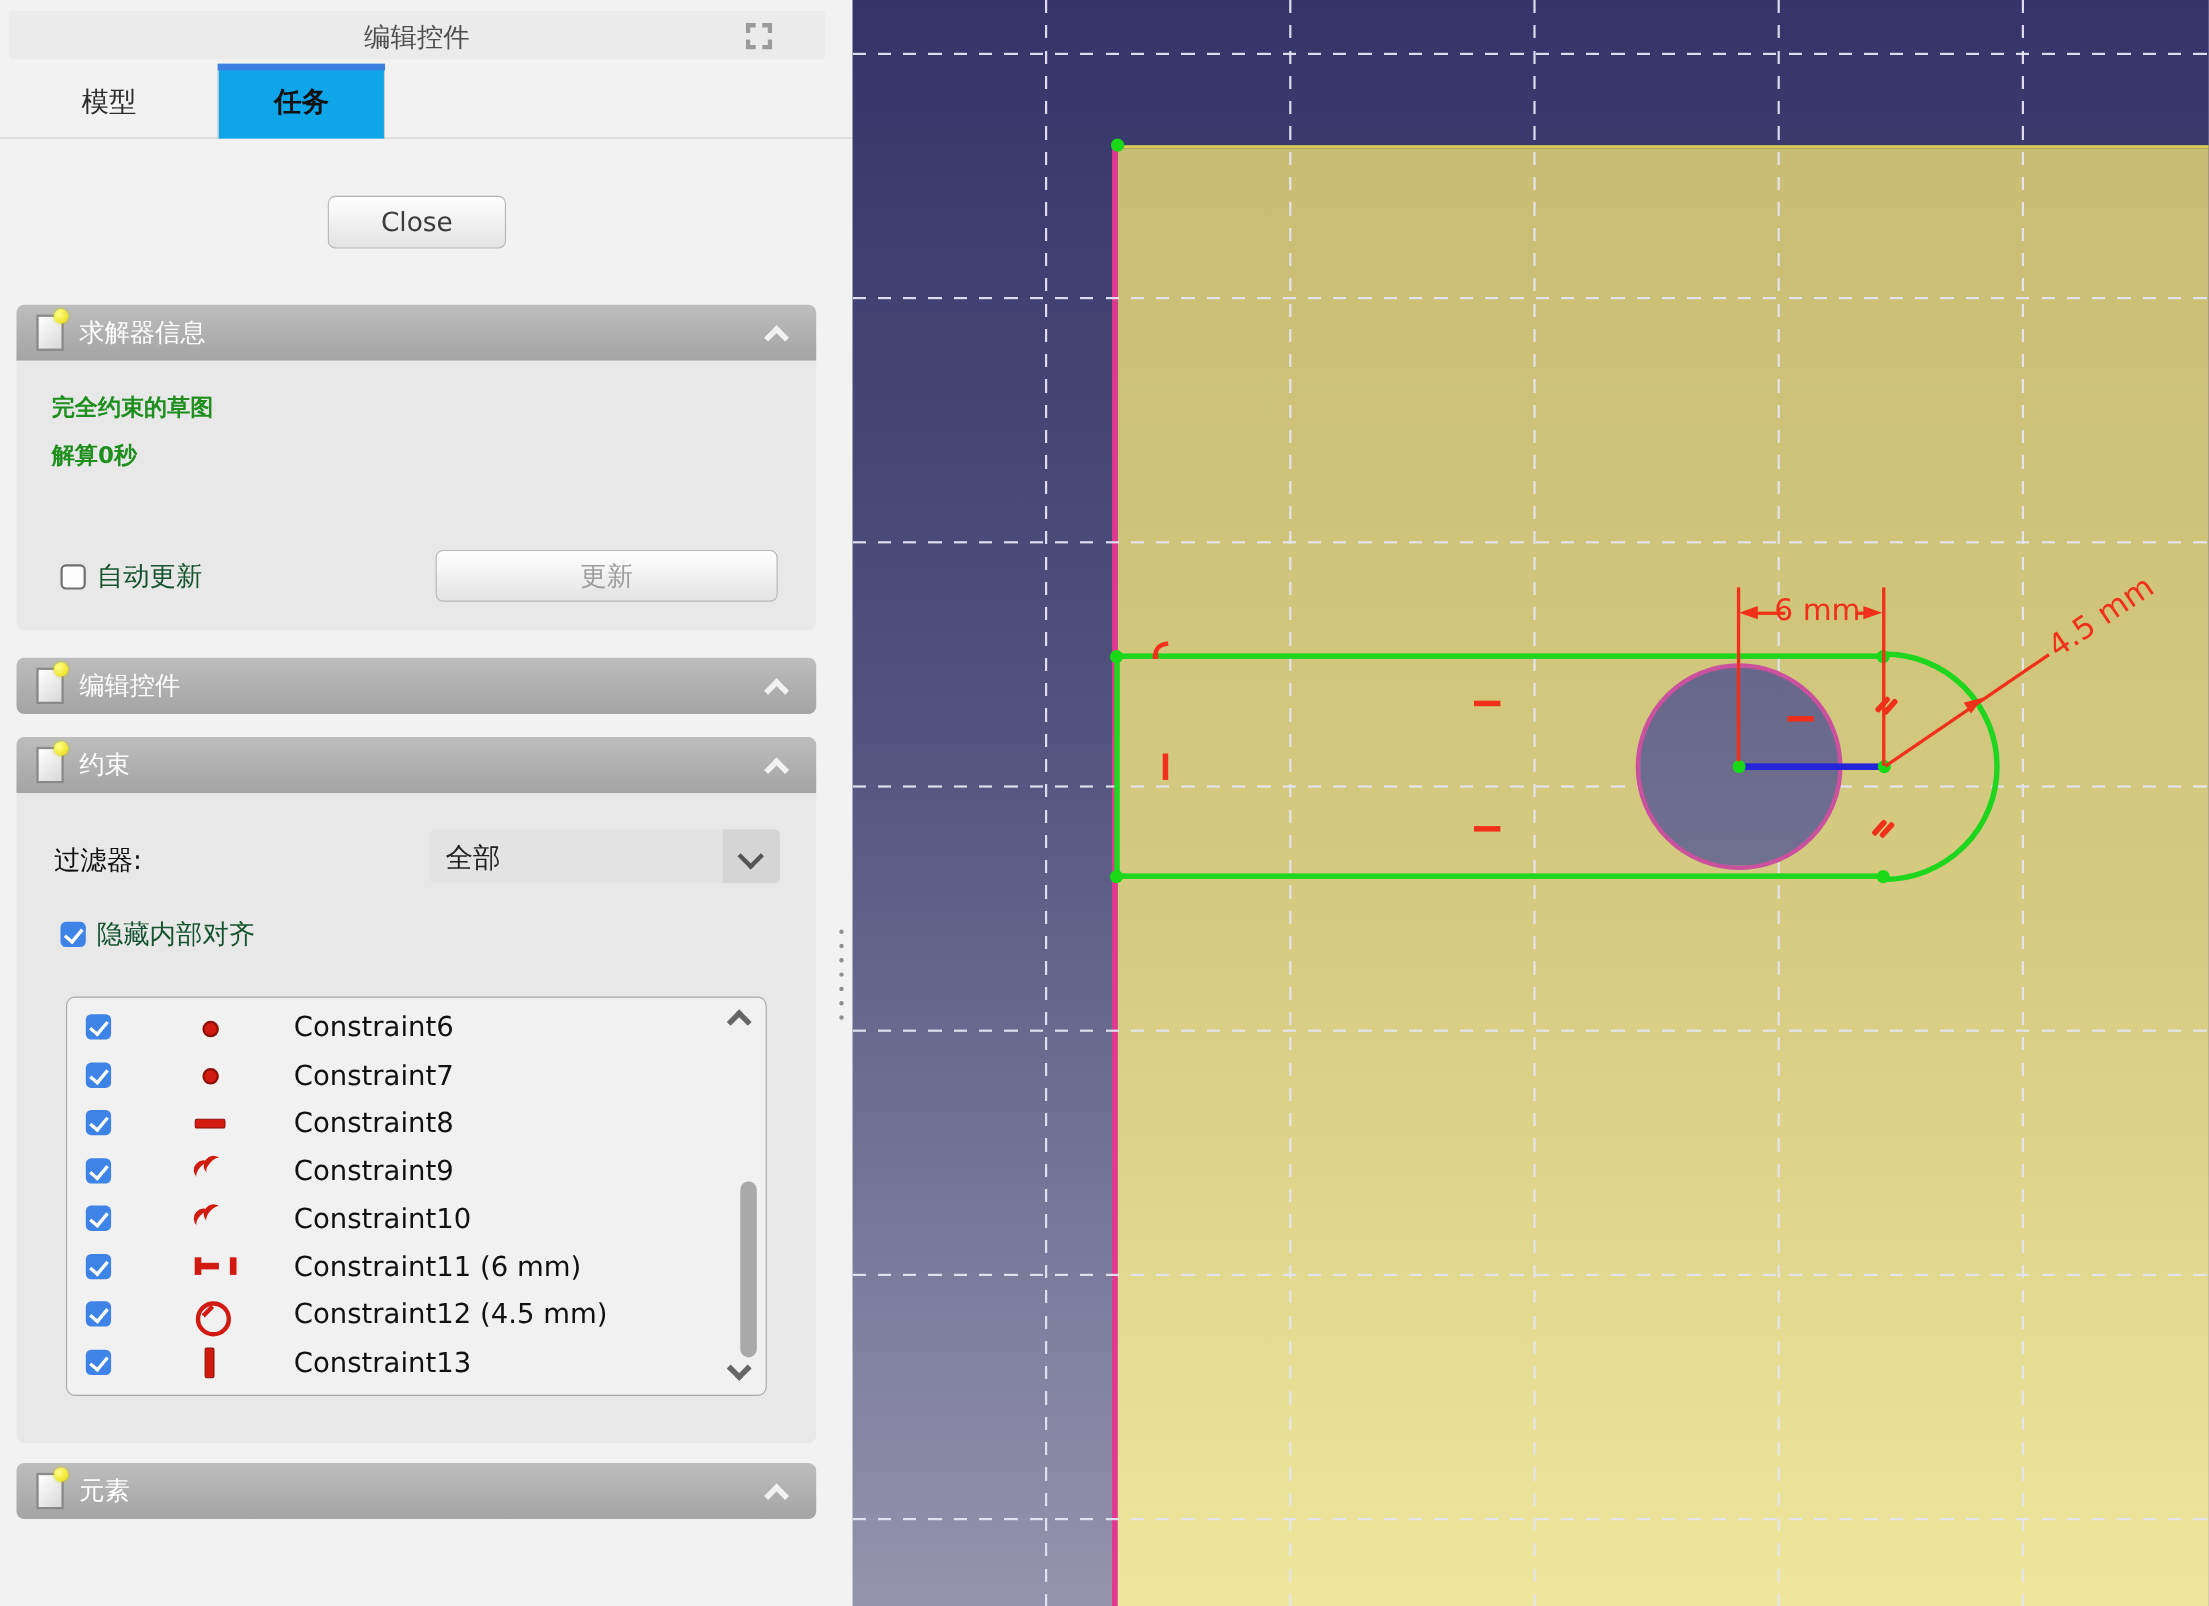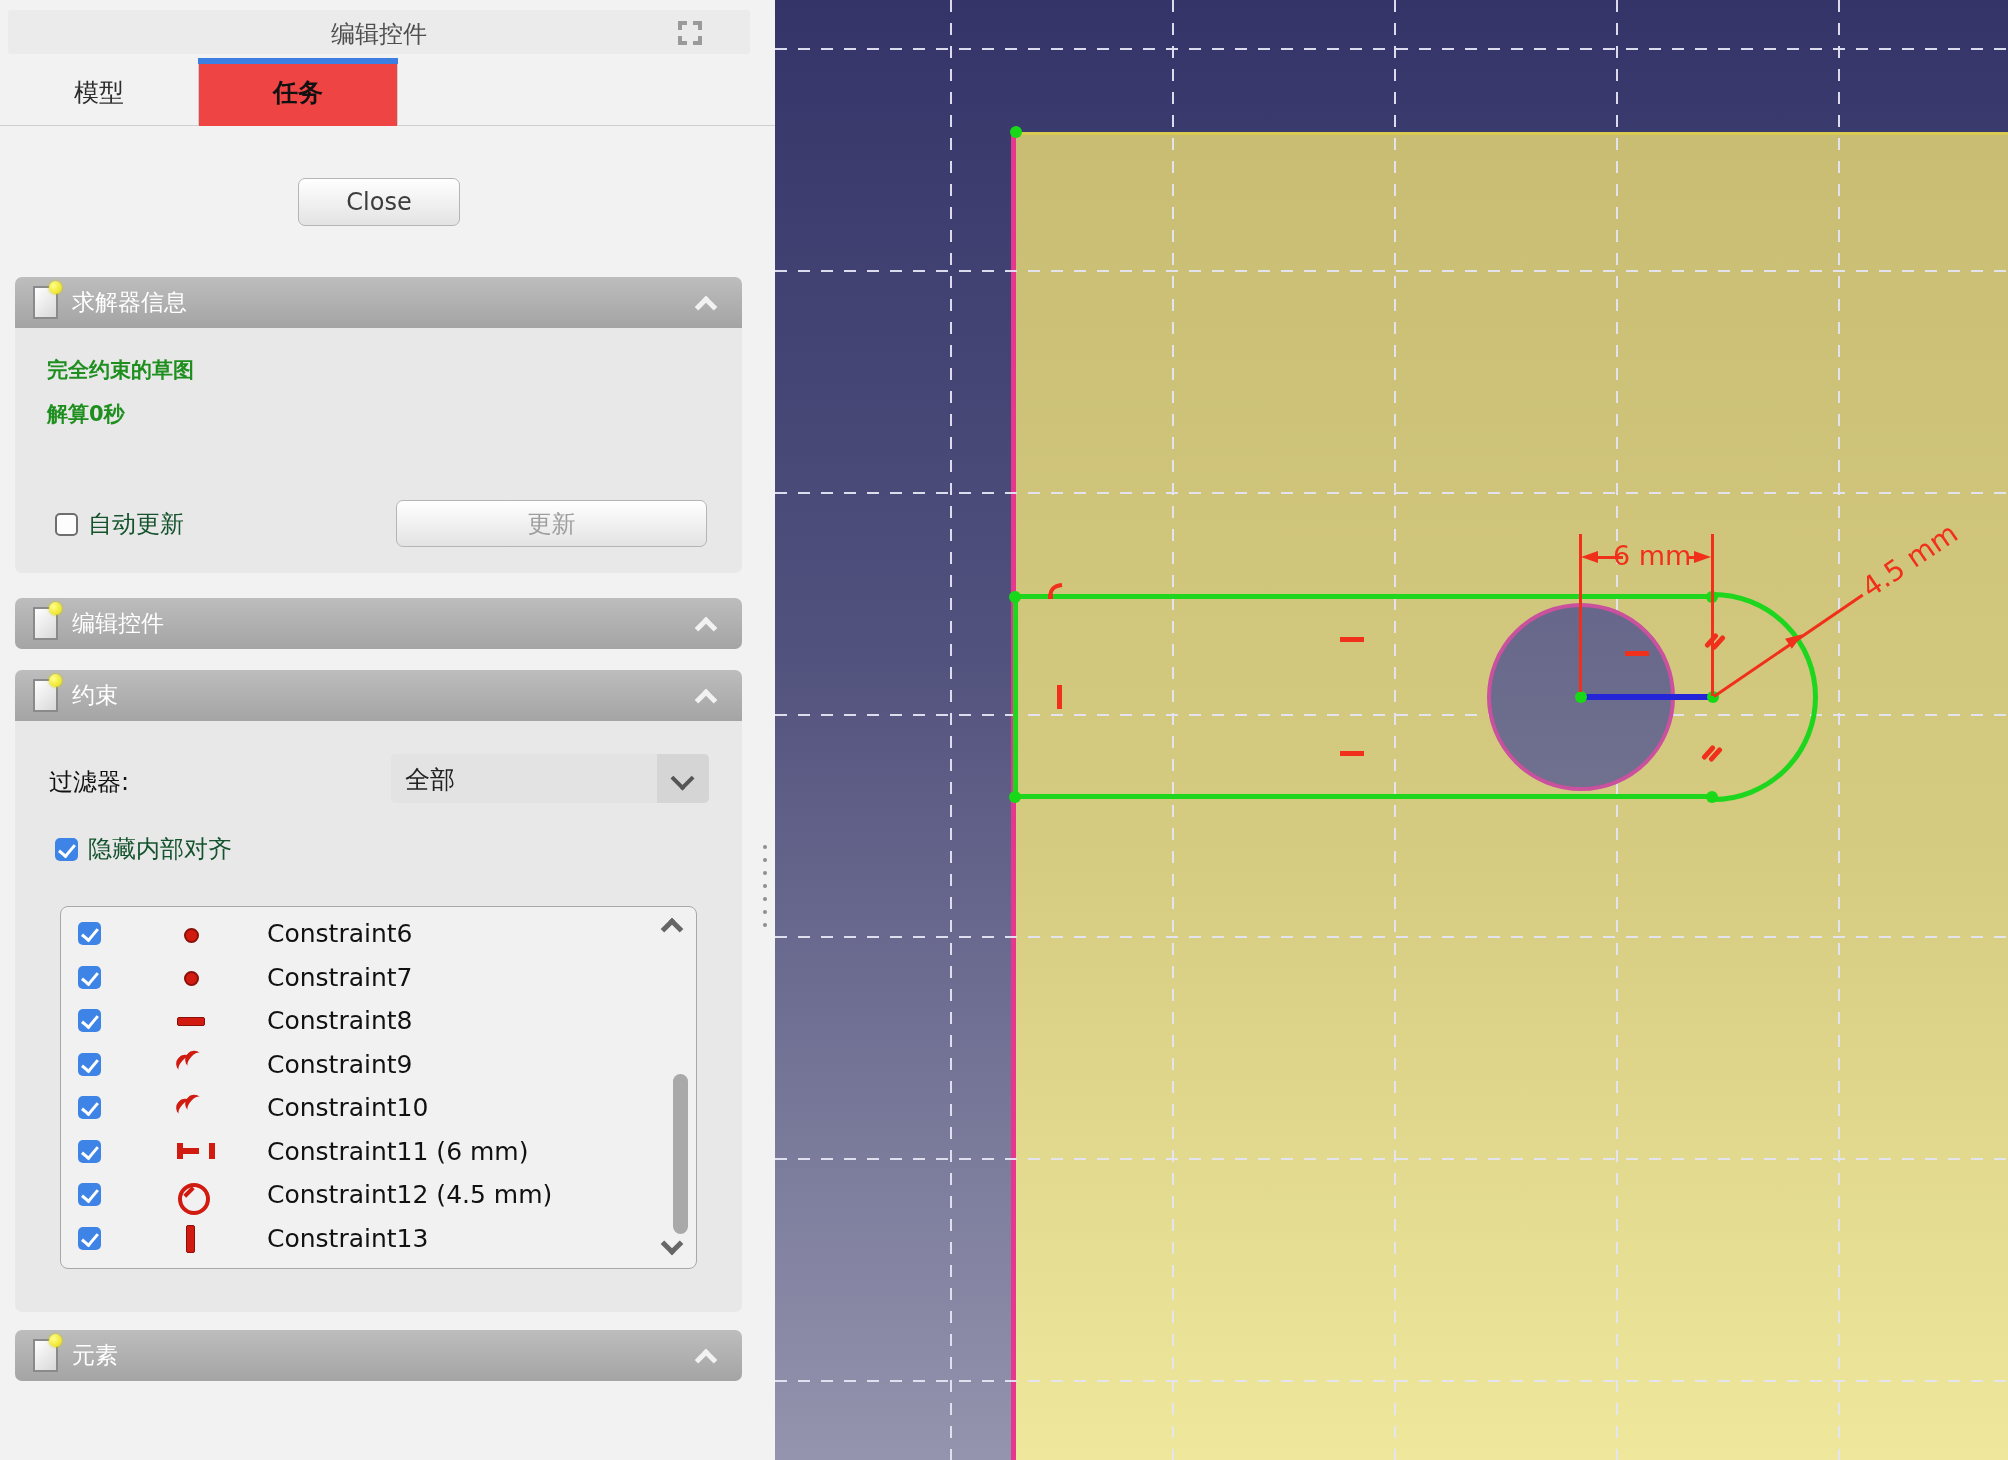--- a/index.html
+++ b/index.html
@@ -12,21 +12,21 @@
   #title-bar { position:absolute; left:8px; top:10px; width:742px; height:44px;
     background:#ebebeb; border-radius:3px; }
   #title-bar .t { position:absolute; left:0; right:0; top:8px; text-align:center;
     font-size:24px; color:#4e4e4e; }
   #float-icon { position:absolute; right:48px; top:11px; width:24px; height:24px; }
 
   #tab-line { position:absolute; left:0; top:125px; width:775px; height:1px; background:#cfcfcf; }
   .tab { position:absolute; top:58px; height:68px; display:flex; align-items:center;
     justify-content:center; font-size:25px; color:#2e2e2e; }
   #tab-model { left:0; width:198px; }
-  #tab-tasks { left:198px; width:200px; background:#ef4444; border-left:1px solid #cccccc;
+  #tab-tasks { left:198px; width:152px; background:#0ea5e9; border-left:1px solid #cccccc;
     border-right:1px solid #cccccc; z-index:2; font-weight:bold; color:#111; }
   #tab-tasks::before { content:""; position:absolute; left:-1px; right:-1px; top:0; height:6px;
     background:#3c7fe0; }
 
   .push-btn { position:absolute; border:1px solid #b5b5b5; border-radius:7px;
     background:linear-gradient(#ffffff,#e3e3e3); display:flex; align-items:center;
     justify-content:center; font-size:24px; color:#3c3c3c; }
   #close-btn { left:298px; top:178px; width:162px; height:48px; }
   #update-btn { left:381px; top:172px; width:311px; height:47px; color:#9e9e9e; }
 

